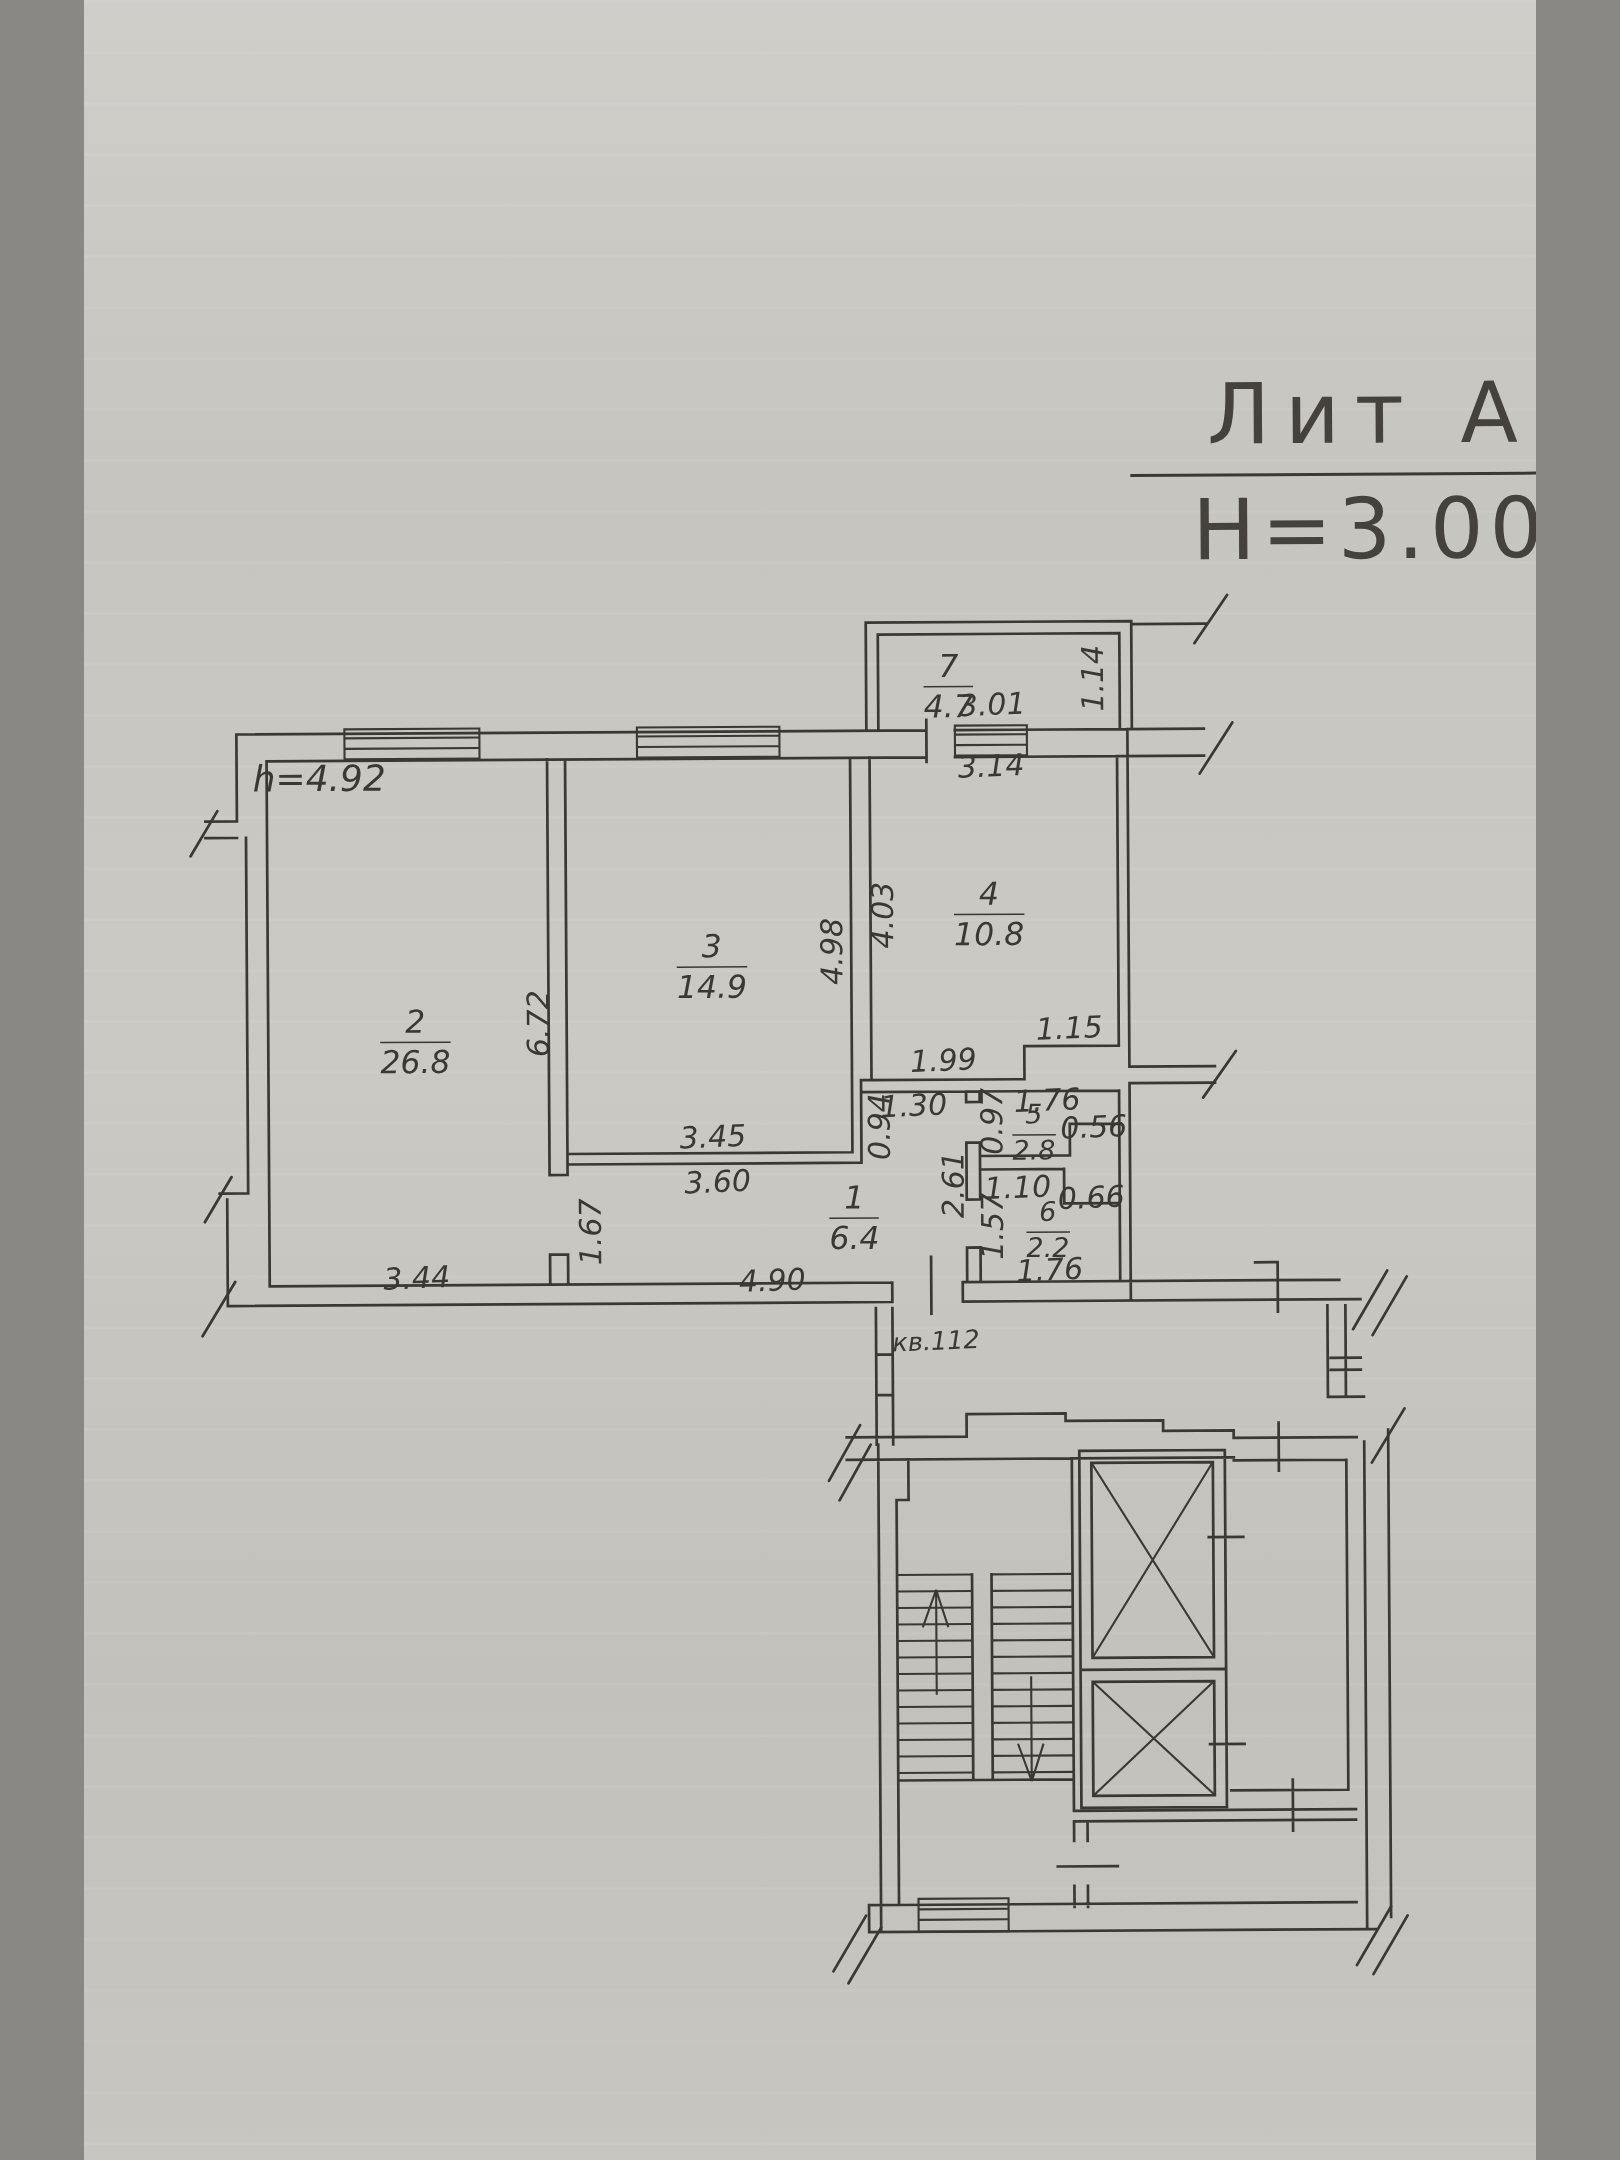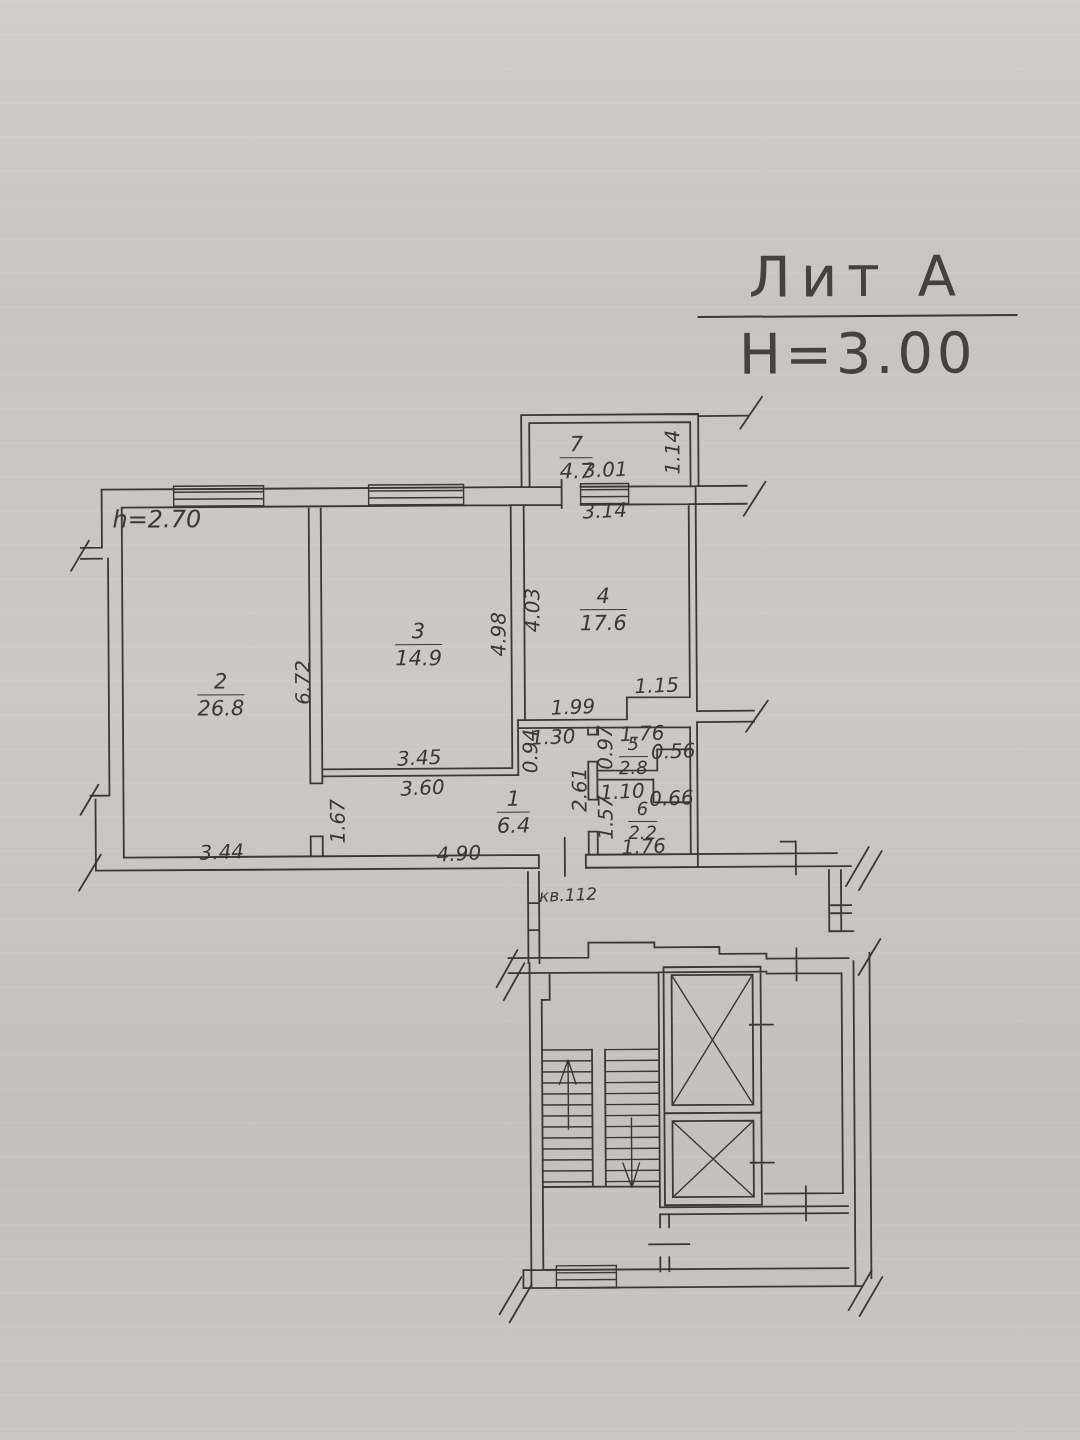--- a/index.html
+++ b/index.html
@@ -2,21 +2,21 @@
 <html style="--paper: #c9c6c1; --ink: #3b3833;"><head>
 <meta charset="utf-8">
 <style>
   :root{
     --paper:#c9c6c1;
     --ink:#3b3833;
   }
   html,body{margin:0;padding:0;background:#8a8884;}
   .page{
     position:relative;
-    width:1080px;height:1440px;
+    width:968px;height:1440px;
     margin:0 auto;
     background:
       repeating-linear-gradient(180deg, rgba(255,255,255,0.055) 0 2px, rgba(0,0,0,0) 2px 34px),
       linear-gradient(180deg,#d0cec9 0%,#c7c5c0 22%,#cbc9c4 48%,#c3c1bc 78%,#c8c6c1 100%);
     overflow:hidden;
     font-family:"DejaVu Sans", sans-serif;
     color:var(--ink);
   }
   .sheet{position:absolute;left:0;top:0;width:1080px;height:1440px;transform:rotate(-0.35deg);}
   svg{position:absolute;left:0;top:0;}
@@ -155,39 +155,39 @@
       M857,977 L879,941
     "></path>
   </svg>
 
   <div class="title-block">
     <div class="title-liter">Лит А</div>
     <div class="title-rule"></div>
     <div class="title-height">H=3.00</div>
   </div>
 
-  <div class="note" style="left:158px;top:517px;">h=2.70</div>
+  <div class="note" style="left:158px;top:517px;">h=4.92</div>
 
   <div class="apt" style="left:567px;top:895px;">кв.112</div>
 
   <div class="rlabel" style="left:578px;top:458px;">
     <span class="num">7</span>
     <span class="area">4.7</span>
   </div>
   <div class="rlabel" style="left:221px;top:693px;">
     <span class="num">2</span>
     <span class="area">26.8</span>
   </div>
   <div class="rlabel" style="left:419px;top:644px;">
     <span class="num">3</span>
     <span class="area">14.9</span>
   </div>
   <div class="rlabel" style="left:604px;top:610px;">
     <span class="num">4</span>
-    <span class="area">17.6</span>
+    <span class="area">10.8</span>
   </div>
   <div class="rlabel" style="left:633px;top:757px;font-size:18px;">
     <span class="num">5</span>
     <span class="area">2.8</span>
   </div>
   <div class="rlabel" style="left:642px;top:822px;font-size:18px;">
     <span class="num">6</span>
     <span class="area">2.2</span>
   </div>
   <div class="rlabel" style="left:513px;top:812px;">

